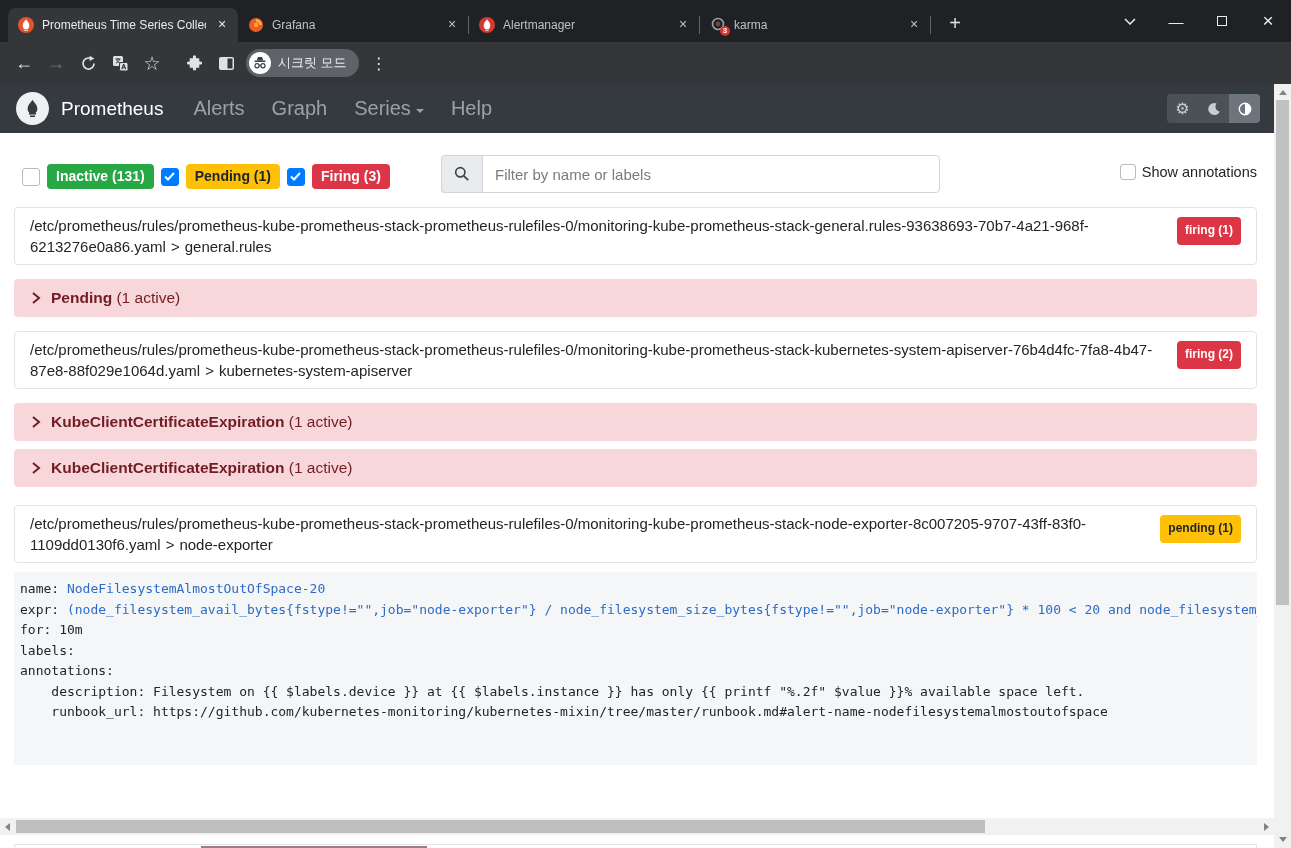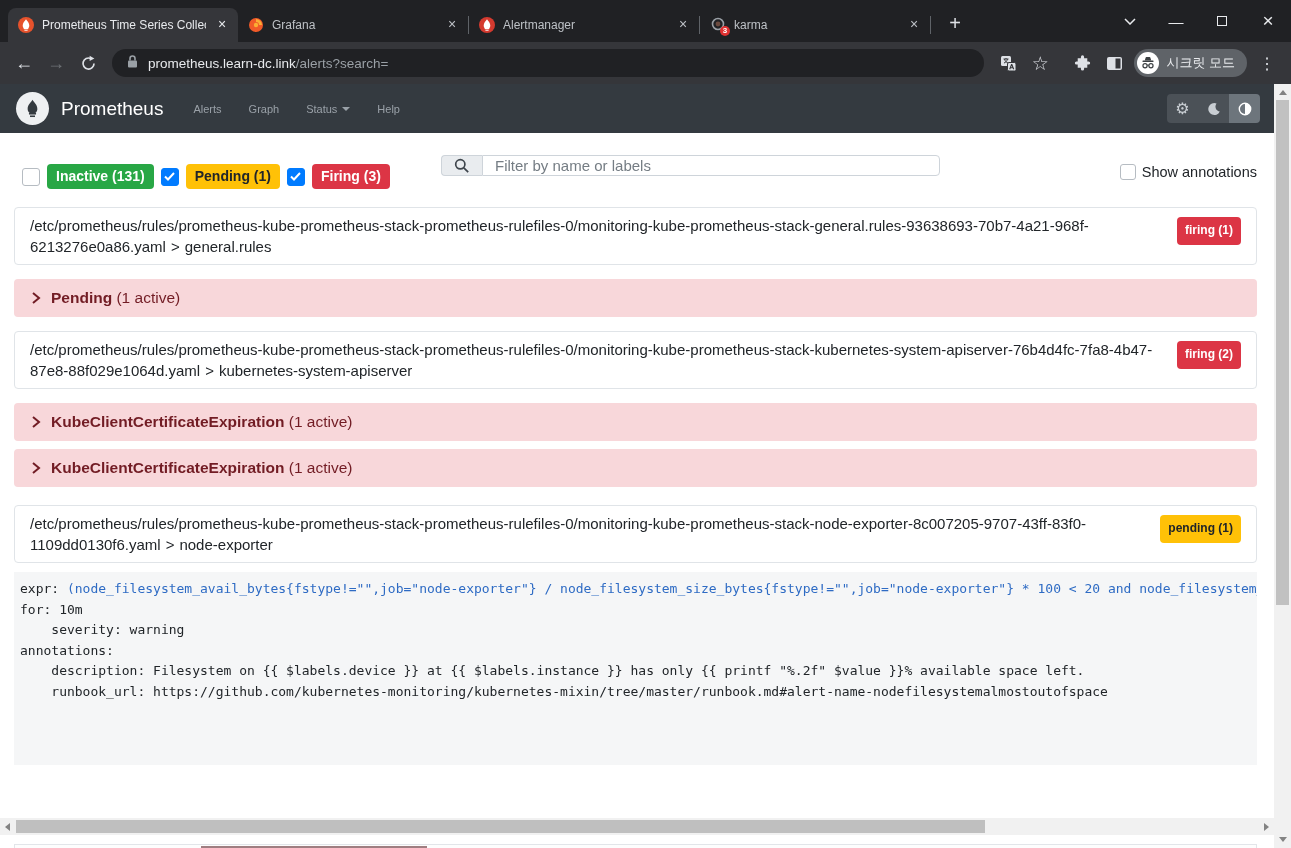--- a/index.html
+++ b/index.html
@@ -30,40 +30,40 @@
             padding:0 14px; margin:0 8px; font-size:13.5px; color:#9aa0a6; gap:9px; }
   .urlhost { color:#e8eaed; }
   .chip { height:28px; background:#5f6368; border-radius:14px; display:flex; align-items:center; gap:7px;
           padding:0 12px 0 3px; color:#e8eaed; font-size:13px; margin:0 4px; flex:none; }
   .chip .circ { width:22px; height:22px; background:#fff; border-radius:50%; display:flex; align-items:center; justify-content:center; }
 
   
   .pnav { height:49px; background:#343a40; display:flex; align-items:center; padding:0 16px; position:relative; }
   .plogo { width:33px; height:33px; border-radius:50%; background:#eef0f2; display:flex; align-items:center; justify-content:center; margin-right:12px; flex:none; }
   .pbrand { color:#fff; font-size:19px; margin-right:30px;text-align:right; }
-  .plink { color:#9aa1a8; font-size:11px; margin-right:27px; }
+  .plink { color:#9aa1a8; font-size:20px; margin-right:27px; }
   .caret { display:inline-block; width:0; height:0; border-top:4px solid #9aa1a8; border-left:4px solid transparent;
            border-right:4px solid transparent; margin-left:5px; vertical-align:2px; }
   .themegrp { position:absolute; right:31px; top:10px; display:flex; border-radius:4px; overflow:hidden; }
   .thbtn { width:31px; height:29px; background:#4b5157; display:flex; align-items:center; justify-content:center; color:#c8cdd2; font-size:16px; }
   .thbtn.active { background:#6d757c; color:#fff; }
 
   
   .content { padding:22px 34px 0 14px; }
 
   .frow { position:relative; height:38px; margin-bottom:14px; }
   .fleft { position:absolute; left:8px; top:9px; display:flex; align-items:center; gap:7px; }
   .cb { width:18px; height:18px; border:1px solid #b6bcc2; border-radius:3px; background:#fff;
         display:flex; align-items:center; justify-content:center; flex:none; }
   .cb.on { background:#007bff; border-color:#007bff; }
   .badge-f { font-weight:700; font-size:14px; padding:4px 9px 5px; border-radius:4px; color:#fff; }
   .badge-f.inactive { background:#28a745; }
   .badge-f.pending { background:#ffc107; color:#212529; }
   .badge-f.firing { background:#dc3545; }
-  .search { position:absolute; left:427px; top:0; width:499px; height:21px; display:flex; }
+  .search { position:absolute; left:427px; top:0; width:499px; height:38px; display:flex; }
   .sprep { width:41px; background:#e9ecef; border:1px solid #ced4da; border-right:none; border-radius:4px 0 0 4px;
            display:flex; align-items:center; justify-content:center; }
   .sinput { flex:1; border:1px solid #ced4da; border-radius:0 4px 4px 0; font-size:15px; padding:0 12px;
             color:#495057; outline:none; font-family:"Liberation Sans", sans-serif; }
   .sinput::placeholder { color:#757d84; }
   .sann { position:absolute; right:0; top:9px; display:flex; align-items:center; gap:6px; font-size:14.5px; color:#212529;padding-left:31px; }
 
   .gcard { border:1px solid #e0e4e8; border-radius:4px; padding:7px 15px; font-size:15px; line-height:21px;
            color:#212529; overflow:hidden; }
   .gbadge { float:right; font-size:12px; font-weight:700; padding:3px 8px 4px; border-radius:4px; color:#fff;
@@ -172,29 +172,20 @@
 
   <div class="toolbar">
     <div class="navic">←</div>
     <div class="navic dim">→</div>
     <div class="navic">
       <svg width="17" height="17" viewBox="0 0 17 17">
           <path d="M14 8.5 A5.5 5.5 0 1 1 10.7 3.5" fill="none" stroke="#dee1e6" stroke-width="1.7"></path>
           <polygon points="9.6,0.8 14.4,3.4 9.6,6 " fill="#dee1e6"></polygon>
         </svg>
     </div>
-    <div class="urlbar">
-      <span>
-        <svg width="13" height="15" viewBox="0 0 13 15">
-            <rect x="2" y="6.5" width="9" height="7" rx="1" fill="#9aa0a6"></rect>
-            <path d="M4 6.5 V4.5 a2.5 2.5 0 0 1 5 0 V6.5" fill="none" stroke="#9aa0a6" stroke-width="1.6"></path>
-          </svg>
-      </span>
-      <span><span class="urlhost">prometheus.learn-dc.link</span><span>/alerts?search=</span></span>
-    </div>
     <div class="navic">
       <svg width="17" height="17" viewBox="0 0 17 17">
           <rect x="1" y="1" width="10" height="10" rx="1.5" fill="#dee1e6"></rect>
           <path d="M3.5 4 h5 M6 3 v1 M4.5 4 c.4 2 2 3.5 3.5 4 M7.5 4 c-.4 2-2 3.5-3.5 4" stroke="#35363a" stroke-width="1" fill="none"></path>
           <rect x="7.5" y="7.5" width="8.5" height="8.5" rx="1.5" fill="#dee1e6" stroke="#35363a" stroke-width="1"></rect>
           <path d="M11.7 9.3 l2 5 M11.7 9.3 l-2 5 M10.3 12.8 h2.9" stroke="#35363a" stroke-width="1.1" fill="none"></path>
         </svg>
     </div>
     <div class="navic" style="font-size:19px;">☆</div>
     <div class="navic" style="margin-left:10px;">
@@ -227,21 +218,21 @@
     <span class="plogo">
       <svg width="21" height="21" viewBox="0 0 16 16">
           <path d="M8 1.4 C9.5 3.8 11.7 5.2 11.7 8.5 A3.7 3.7 0 0 1 4.3 8.5 C4.3 5.2 6.5 3.8 8 1.4 Z" fill="#343a40"></path>
           <rect x="5.3" y="11.3" width="5.4" height="1.3" fill="#343a40"></rect>
           <rect x="6.1" y="13.3" width="3.8" height="1.2" fill="#343a40"></rect>
         </svg>
     </span>
     <span class="pbrand">Prometheus</span>
     <span class="plink">Alerts</span>
     <span class="plink">Graph</span>
-    <span class="plink"><span>Status</span><span class="caret"></span></span>
+    <span class="plink"><span>Series</span><span class="caret"></span></span>
     <span class="plink">Help</span>
     <div class="themegrp">
       <div class="thbtn">
           <span>⚙</span>
         </div>
       <div class="thbtn">
         <svg width="14" height="14" viewBox="0 0 14 14">
             <path d="M9.5 1.5 A6 6 0 1 0 12.8 9.5 A5 5 0 0 1 9.5 1.5 Z" fill="#c8cdd2"></path>
           </svg>
       </div>
@@ -324,23 +315,24 @@
       <span><span class="rname">KubeClientCertificateExpiration</span> <span class="rcount">(1 active)</span></span>
     </div>
 
     <div class="gcard mb9">
       <span class="gbadge pending">pending (1)</span>
       <span>/etc/prometheus/rules/prometheus-kube-prometheus-stack-prometheus-rulefiles-0/monitoring-kube-prometheus-stack-node-exporter-8c007205-9707-43ff-83f0-1109dd0130f6.yaml</span><span class="gsep">&gt;</span><span>node-exporter</span>
     </div>
 
 
     <div class="codeblock">
+      <div class="cline"><span>name: </span><span class="cv">NodeFilesystemAlmostOutOfSpace-20</span></div>
       <div class="cline"><span>expr: </span><span class="cv">(node_filesystem_avail_bytes{fstype!="",job="node-exporter"} / node_filesystem_size_bytes{fstype!="",job="node-exporter"} * 100 &lt; 20 and node_filesystem_readonly{fstype!="",job="node-exporter"} == 0)</span></div>
       <div class="cline"><span>for: </span><span>10m</span></div>
-      <div class="cline"><span>    severity: </span><span>warning</span></div>
+      <div class="cline"><span>labels:</span><span></span></div>
       <div class="cline"><span>annotations:</span><span></span></div>
       <div class="cline"><span>    description: </span><span>Filesystem on {{ $labels.device }} at {{ $labels.instance }} has only {{ printf "%.2f" $value }}% available space left.</span></div>
       <div class="cline"><span>    runbook_url: </span><span>https://github.com/kubernetes-monitoring/kubernetes-mixin/tree/master/runbook.md#alert-name-nodefilesystemalmostoutofspace</span></div>
     </div>
   </div>
 
   <div class="sliver">
       <span class="sliver-red"></span>
     </div>
 

